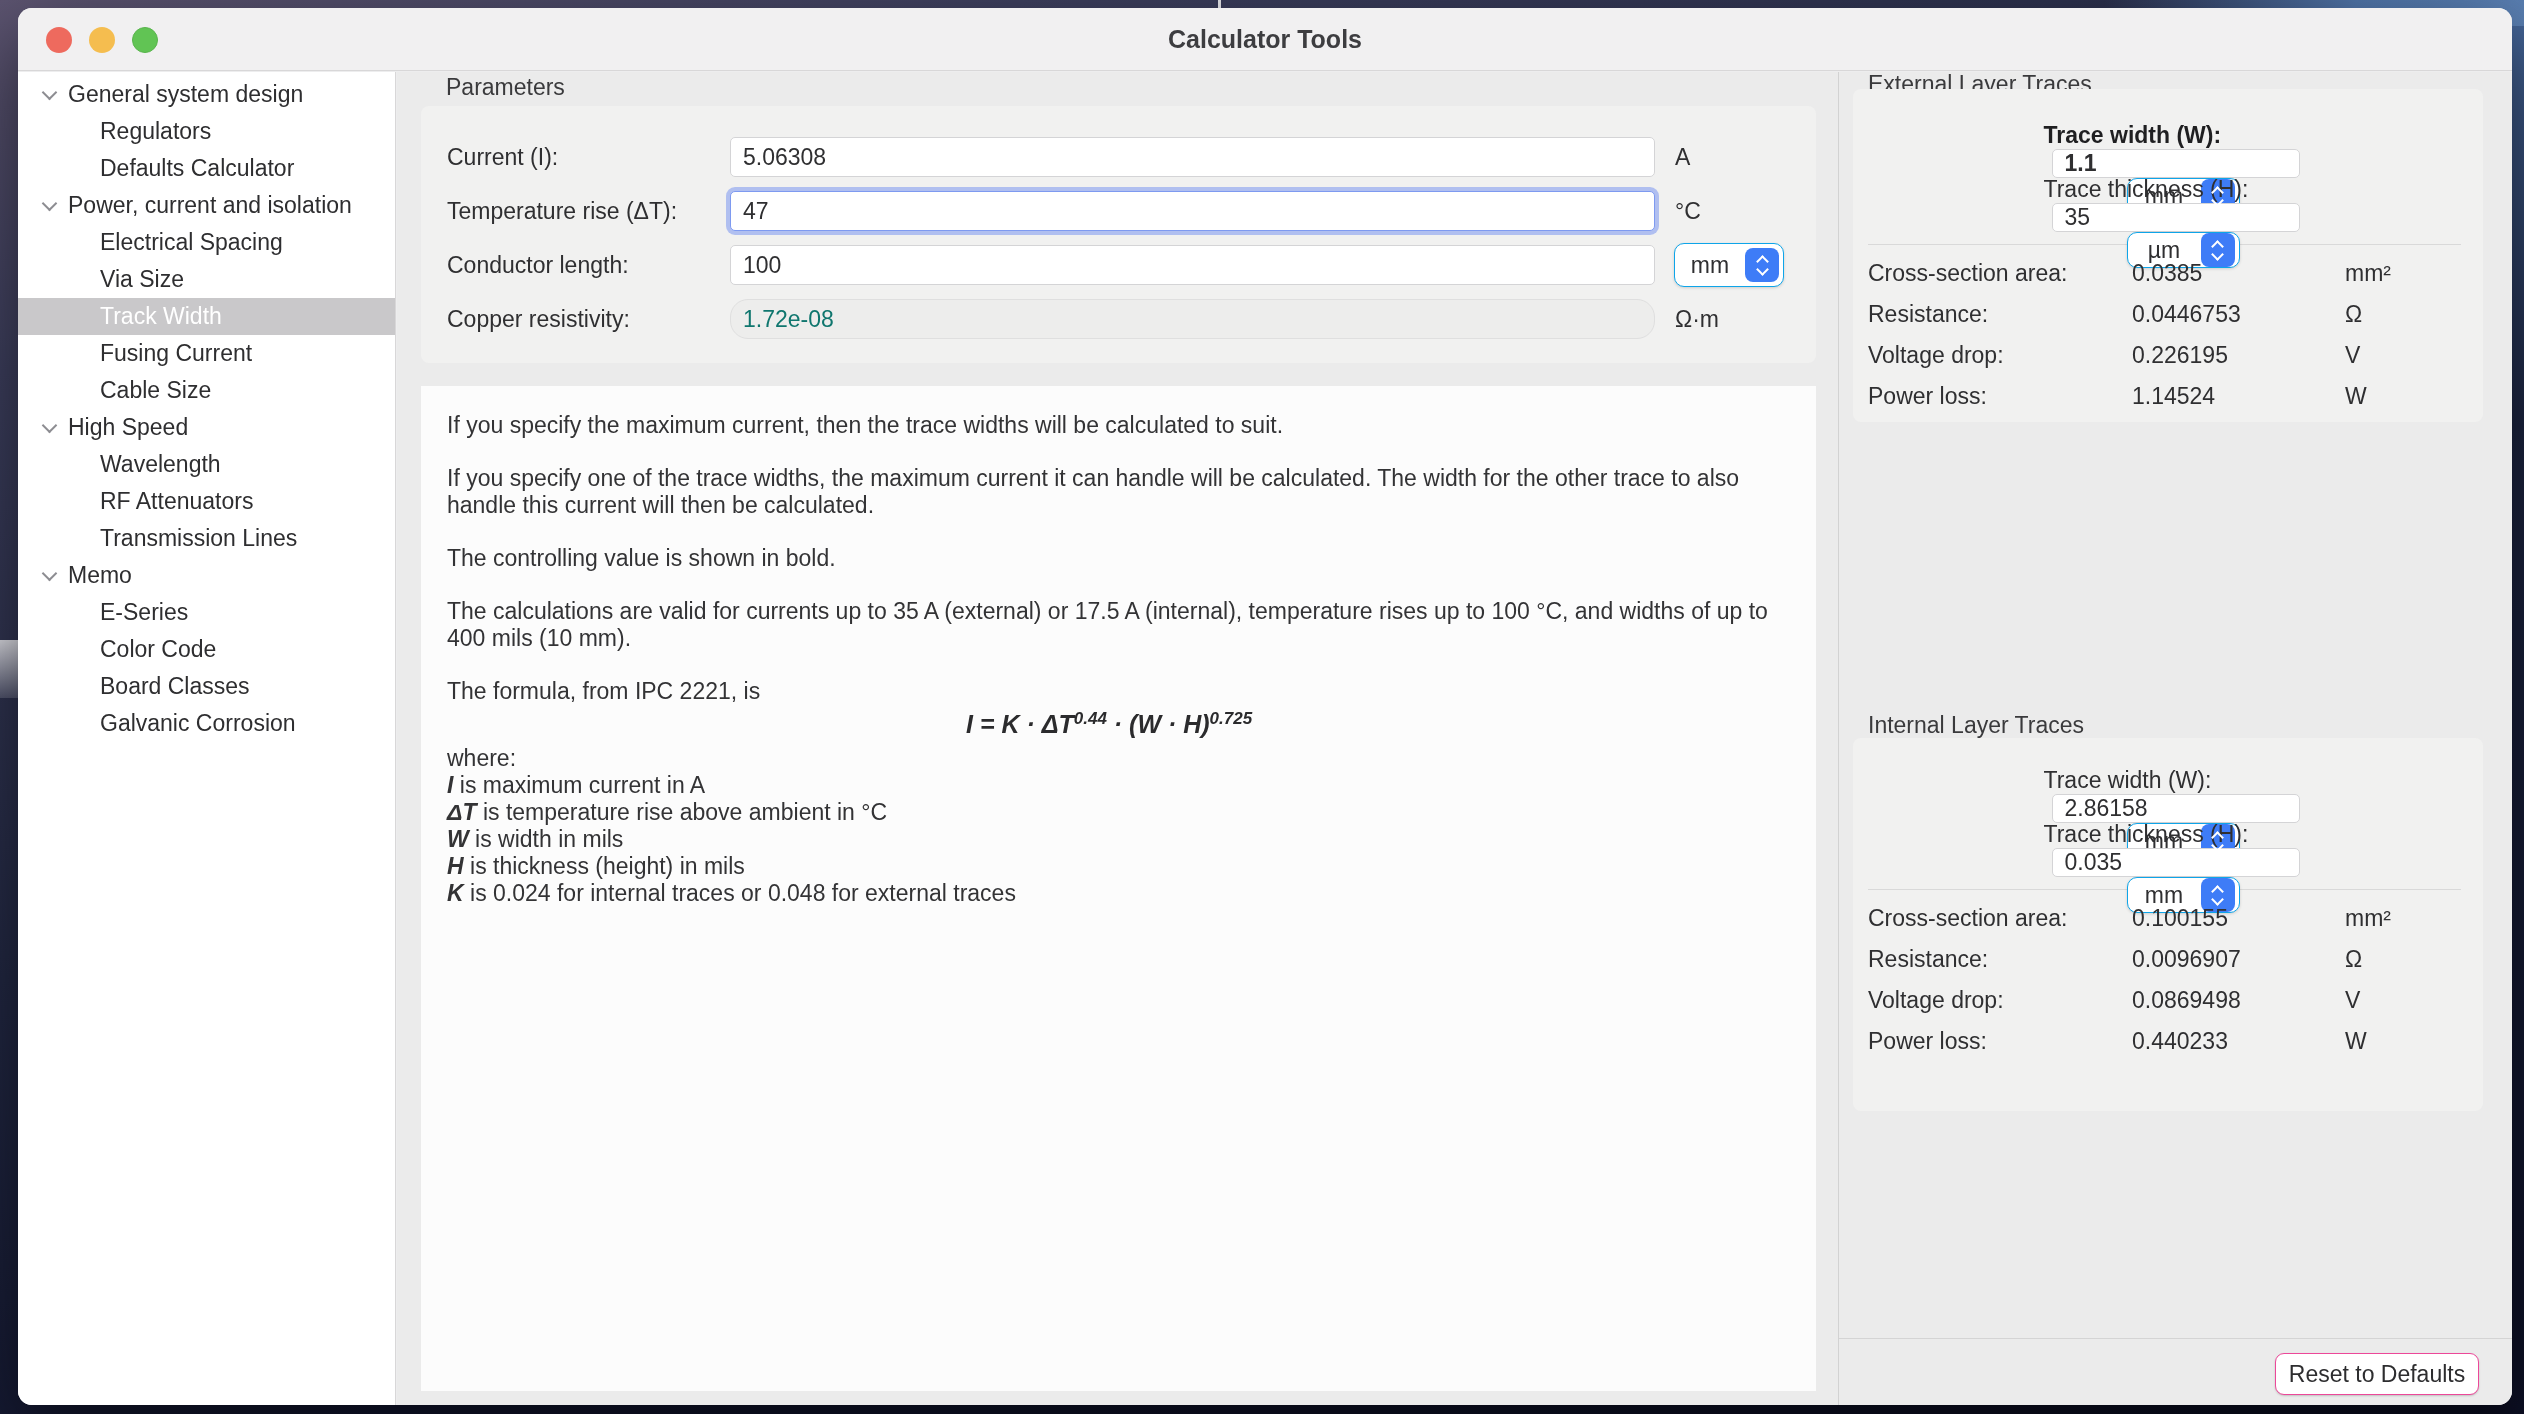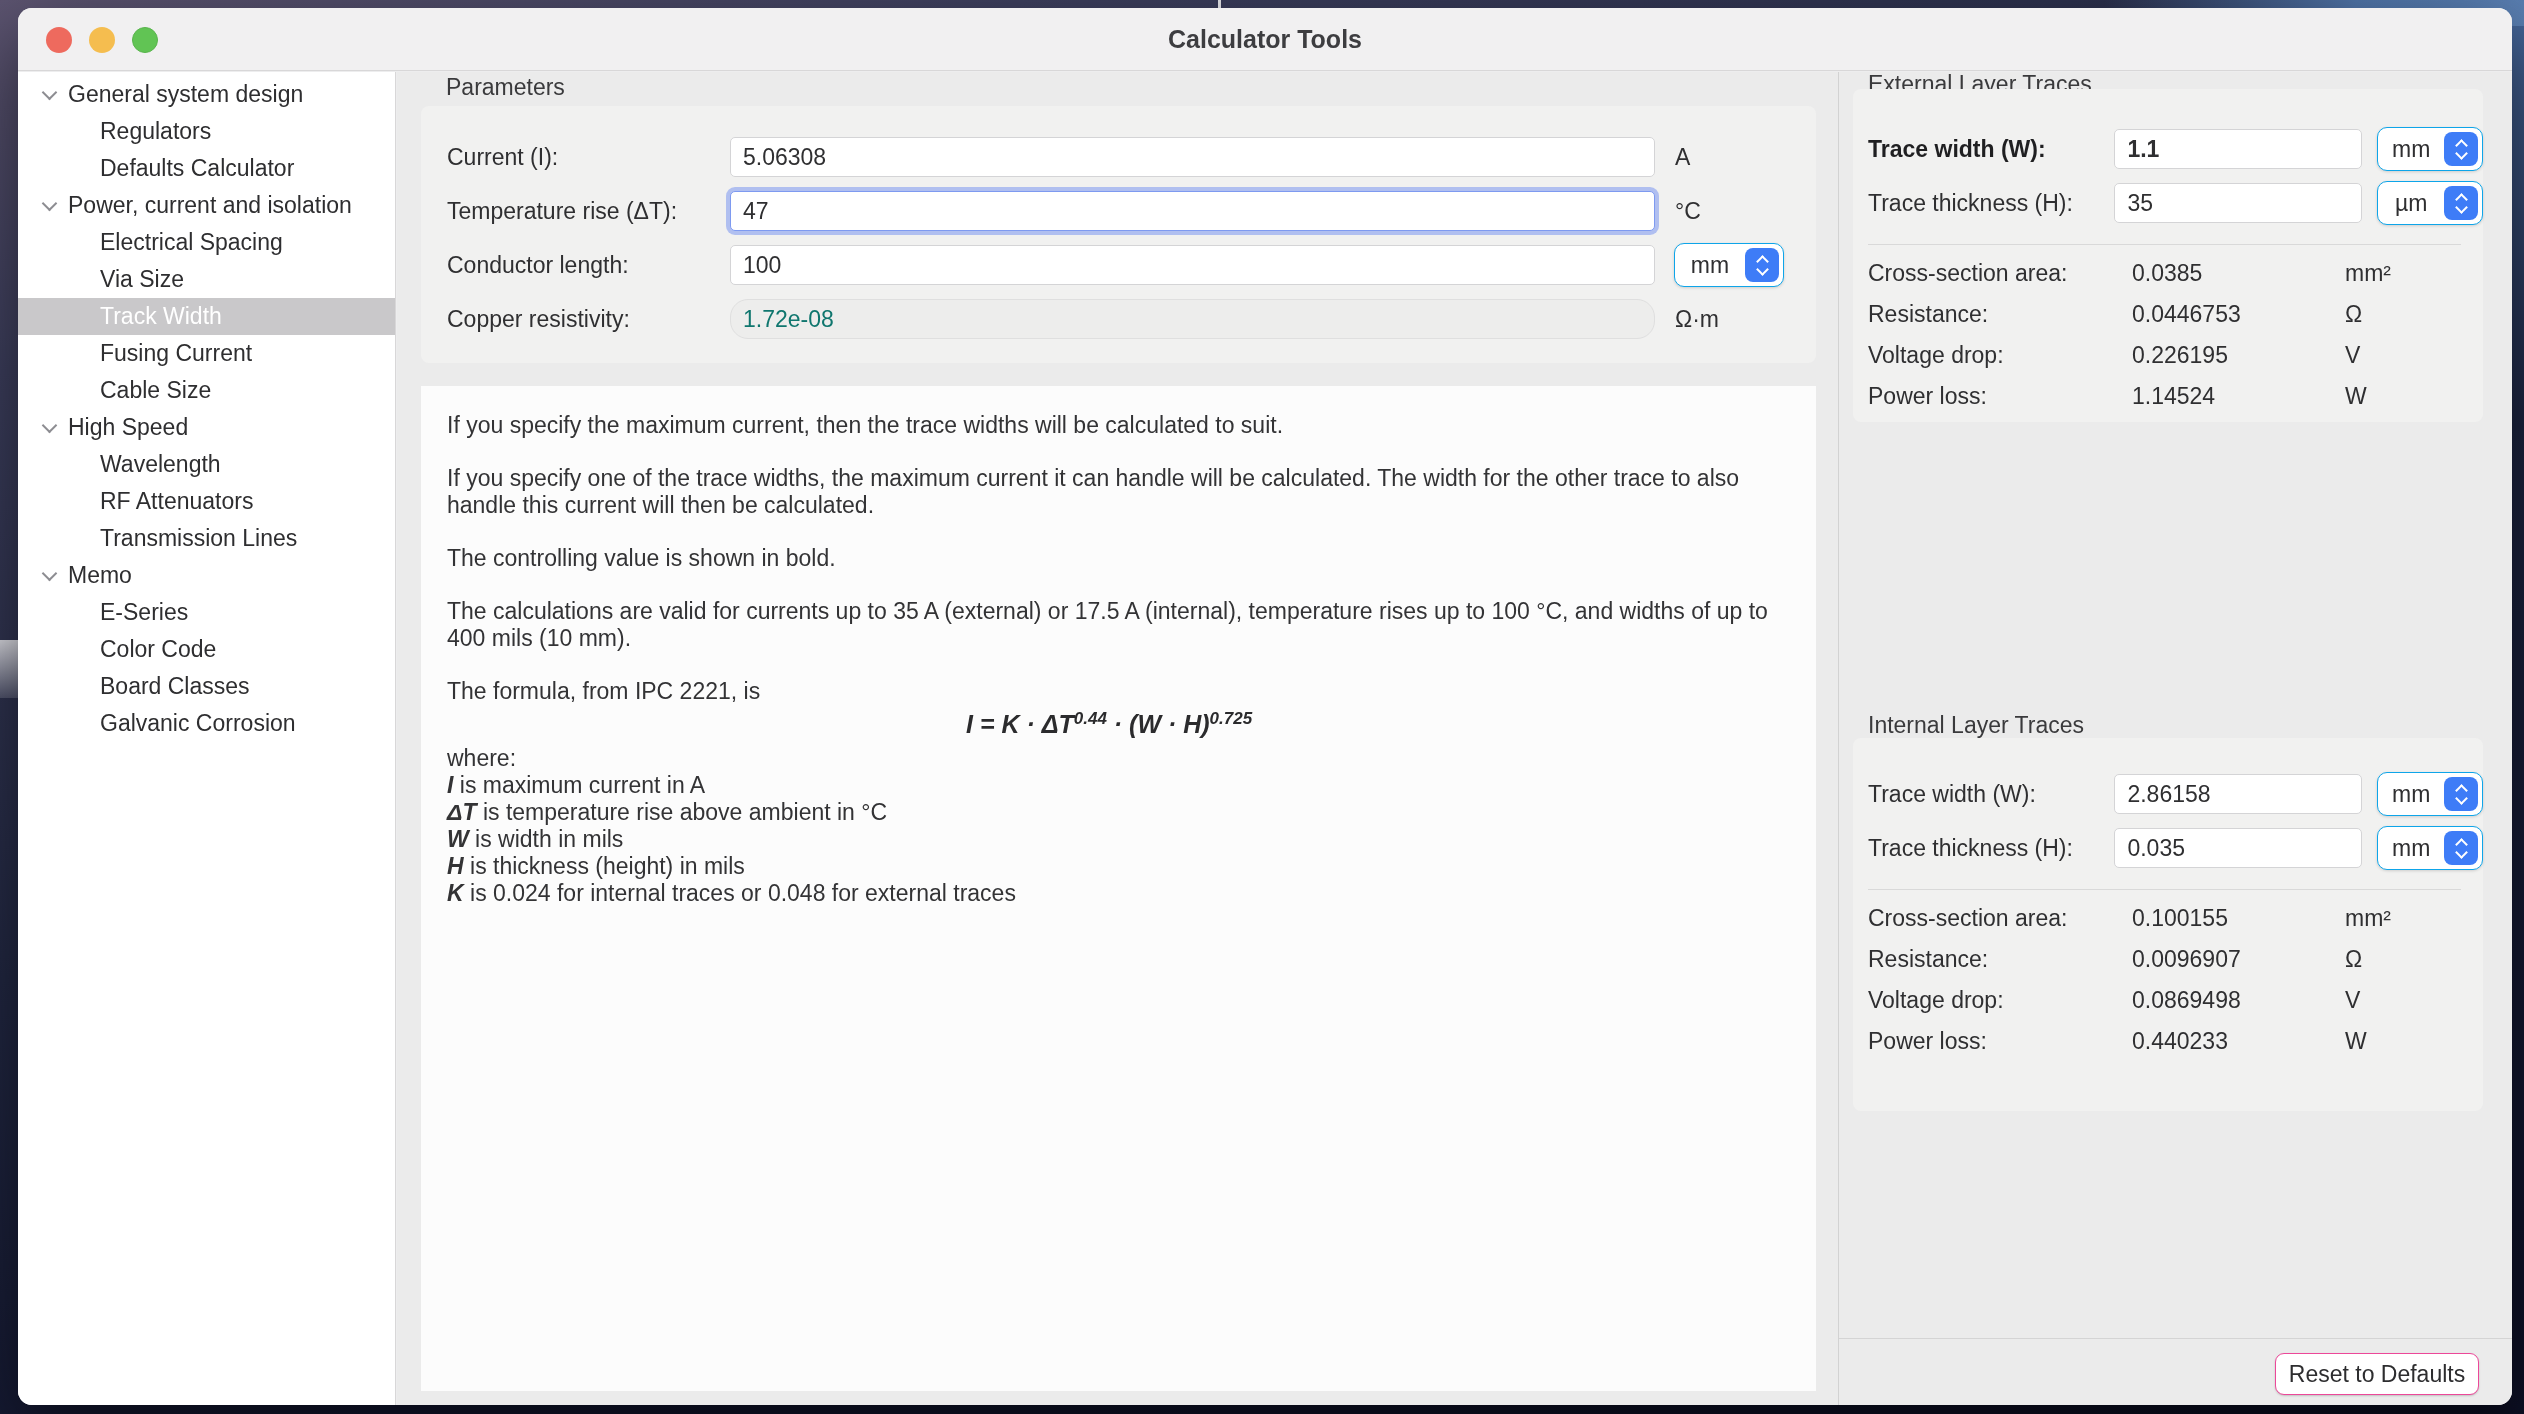--- a/index.html
+++ b/index.html
@@ -80,21 +80,21 @@
   .formula-line sup { font-size:17px; }
   .defs div { line-height:27px; }
   .sym { font-weight:bold; font-style:italic; }
 
   
   .rightcol { position:absolute; right:0; top:64px; width:674px; bottom:0; background:#ebebeb;
     border-left:1px solid #d2d2d2;margin-left:28px; }
   .rightcol .grp-label { position:absolute; left:29px; }
   .rpanel { position:absolute; left:14px; width:630px; background:#f1f1f0; border-radius:8px;
     padding-left:15px; }
-  .rrow { display:flex; align-items:center; height:54px; }
+  .rrow { display:flex; align-items:center; height:54px;flex-direction:column; }
   .rrow .rlabel { width:264px; font-size:23px; color:#2f2f31; }
   .rrow .rlabel.bold { font-weight:bold; color:#1f1f21; }
   .rfield { width:248px; height:40px; background:#ffffff; border:1px solid #d4d4d6;
     border-radius:5px; font-size:23px; padding:0 12px; color:#2f2f31;
     font-family:"Liberation Sans", sans-serif; outline:none; }
   .rfield.bold { font-weight:bold; }
   .rrow .unitdd { margin-left:15px; width:113px; }
   .rdivider { border-top:1px solid #d9d9d9; margin:14px 22px 8px 0; }
   .resrow { display:flex; align-items:center; height:41px; font-size:23px; color:#2f2f31; }
   .resrow .rlabel { width:264px; }

